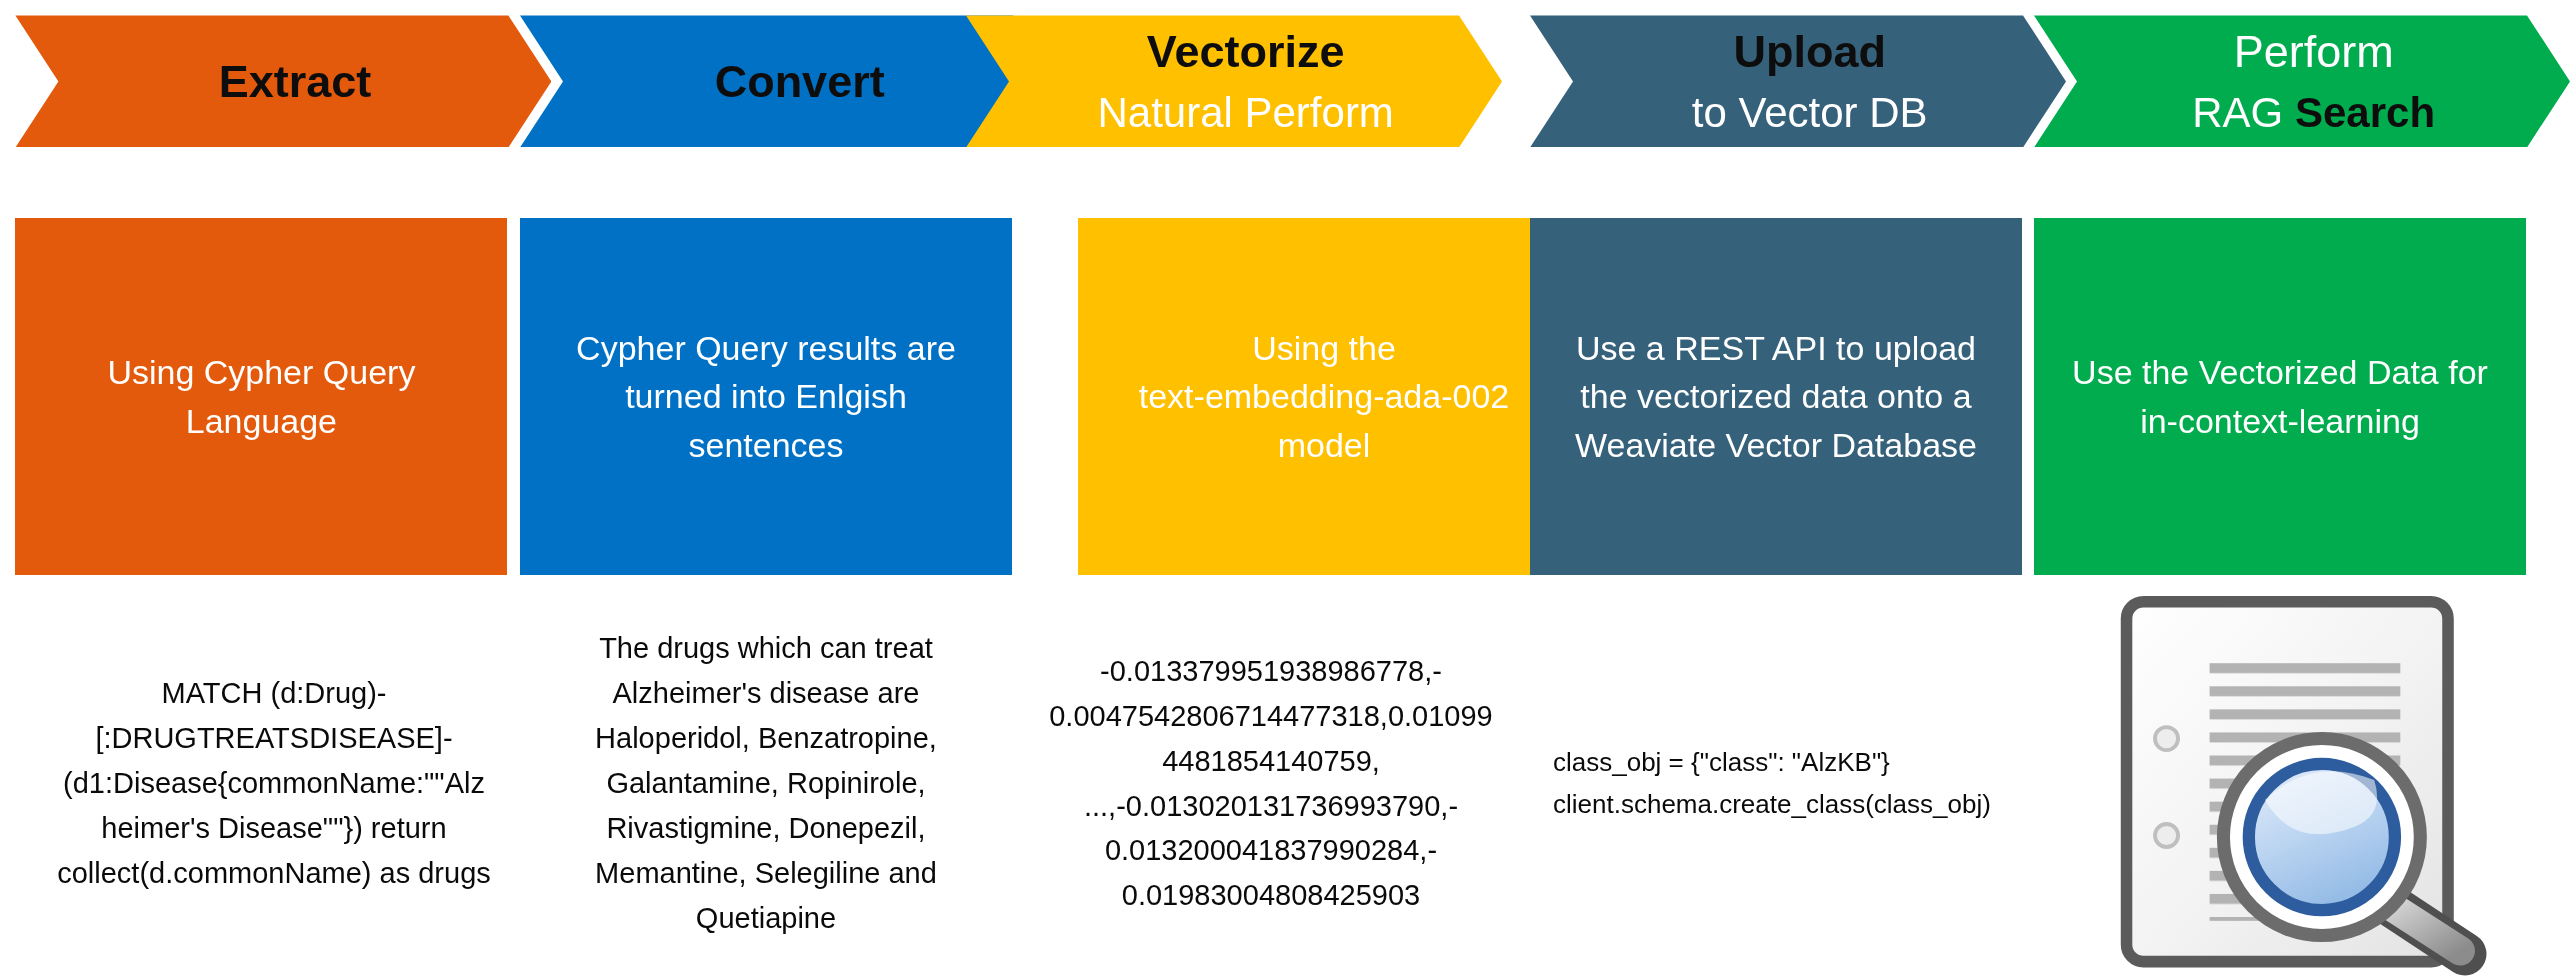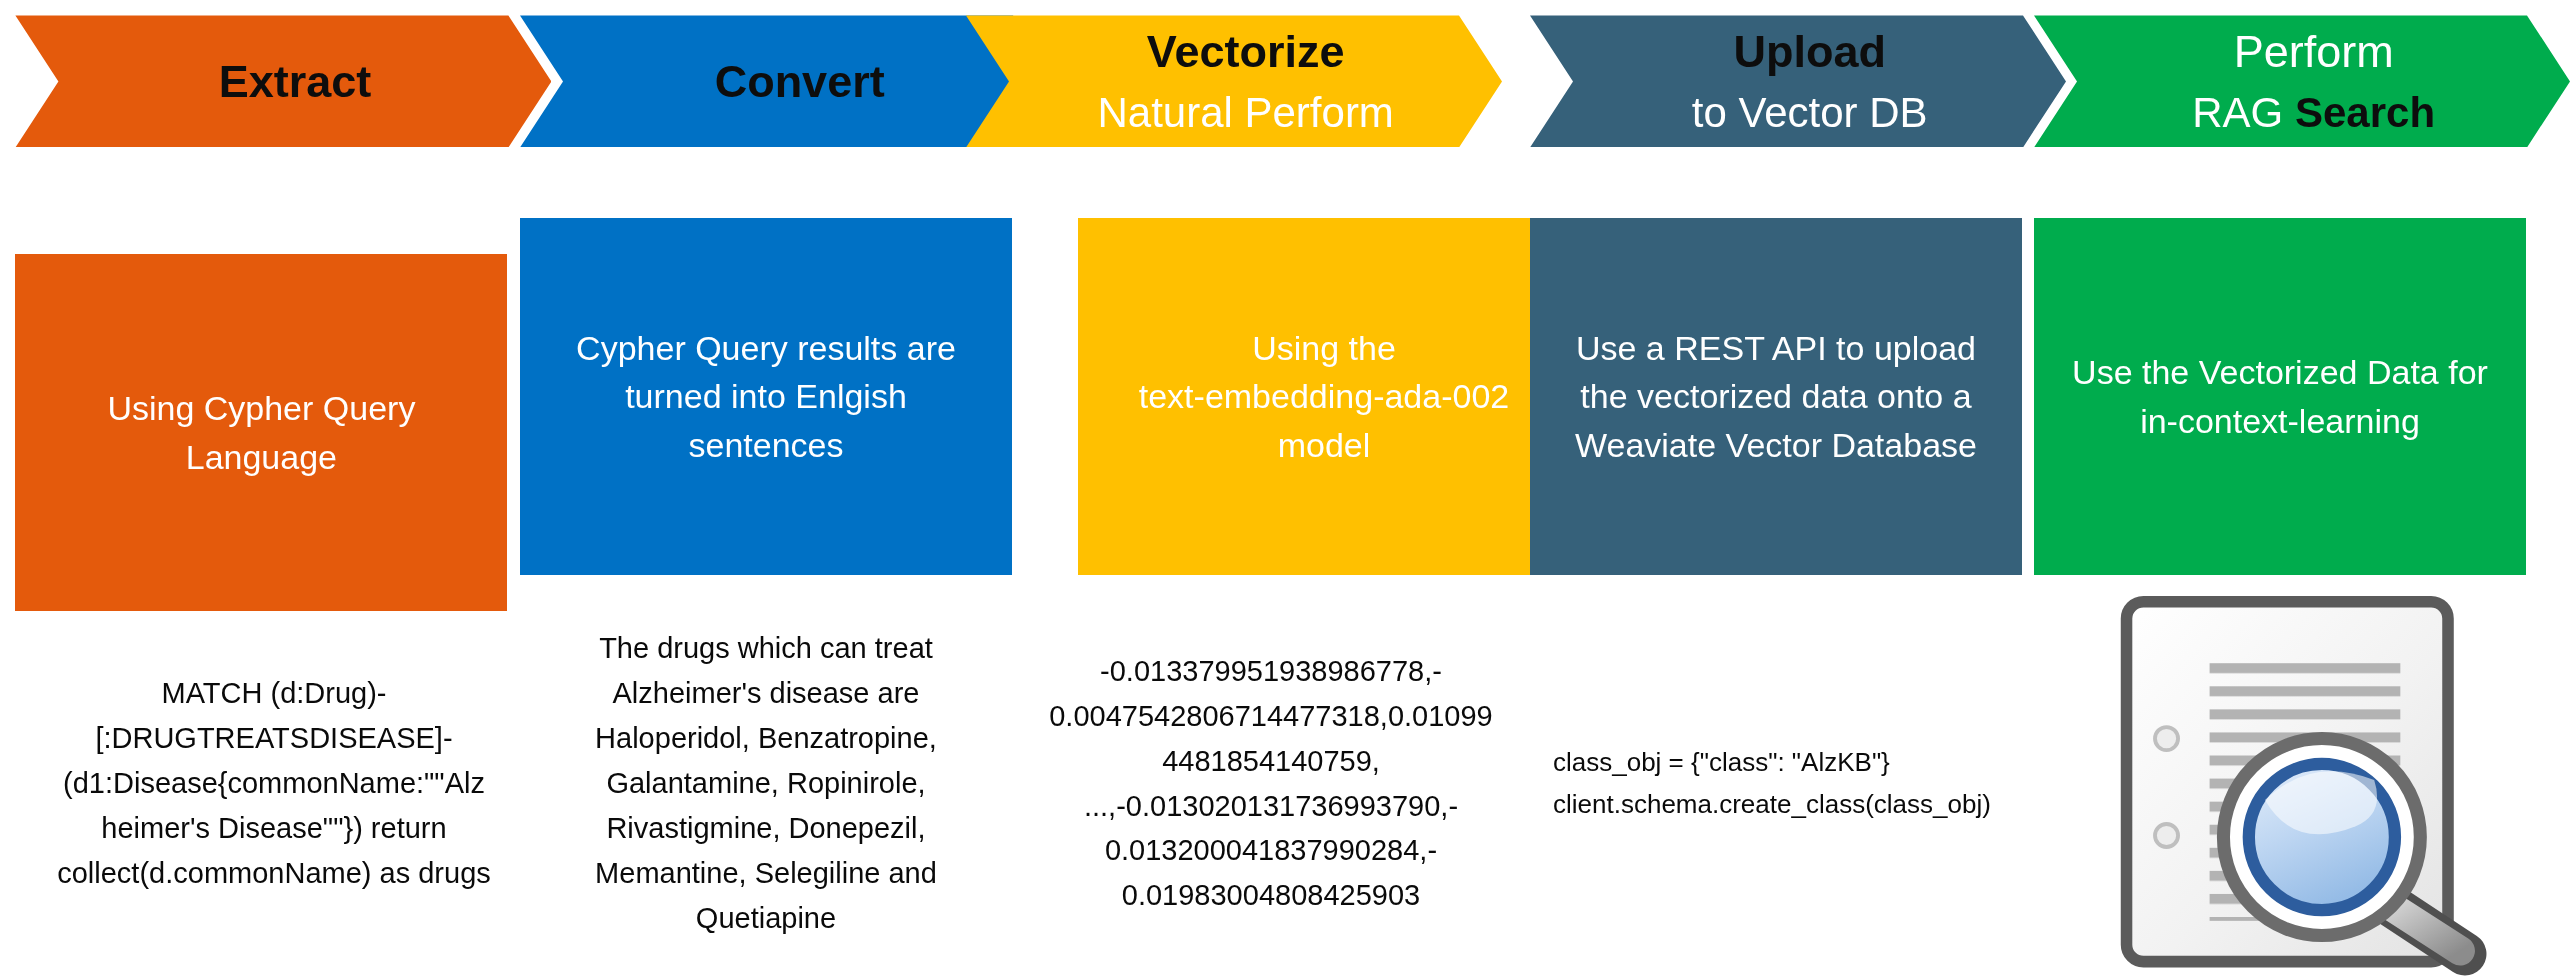--- a/index.html
+++ b/index.html
@@ -88,21 +88,21 @@
 </div>
 <div class="chev" style="left: 1530px; background-color: rgb(54, 97, 122);">
   <div class="t1">Upload</div>
   <div class="t2">to Vector DB</div>
 </div>
 <div class="chev chev-last" style="left: 2034px; background-color: rgb(0, 172, 77);">
   <div class="t1">Perform</div>
   <div class="t2"><span>RAG </span><span class="t2b">Search</span></div>
 </div>
 
-<div class="box" style="left: 15.4px; background-color: rgb(228, 90, 12); margin-top: 36px;">Using Cypher Query
+<div class="box" style="left: 15.4px; background-color: rgb(228, 90, 12);">Using Cypher Query
 Language</div>
 <div class="box" style="left: 520px; background-color: rgb(0, 113, 197);">Cypher Query results are
 turned into Enlgish
 sentences</div>
 <div class="box" style="left: 1078px; background-color: rgb(255, 192, 0);">Using the
 text-embedding-ada-002
 model</div>
 <div class="box" style="left: 1530px; background-color: rgb(54, 97, 122); text-align: center;">Use a REST API to upload
 the vectorized data onto a
 Weaviate Vector Database</div>

